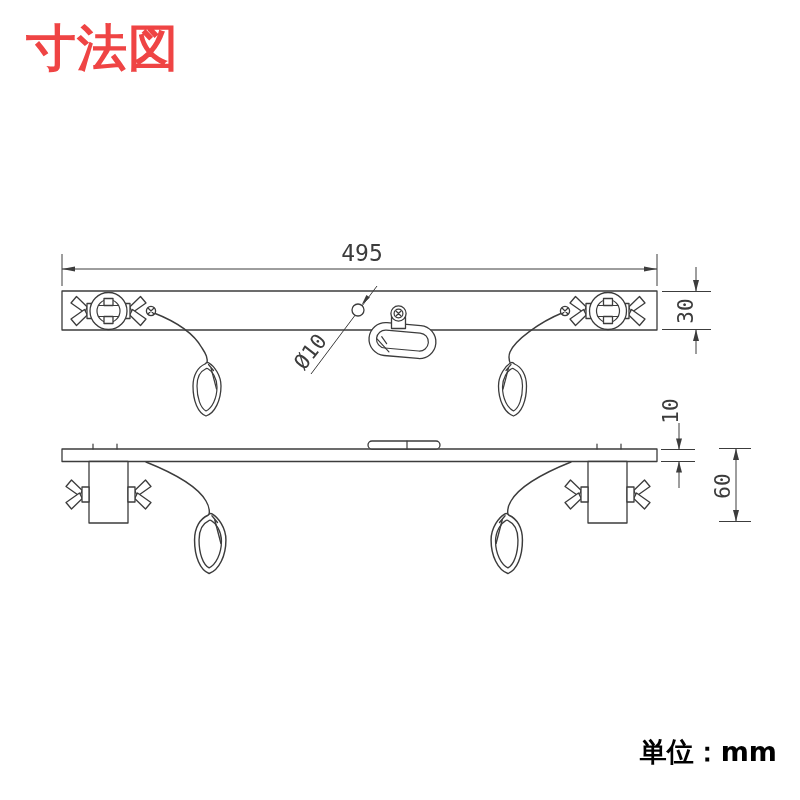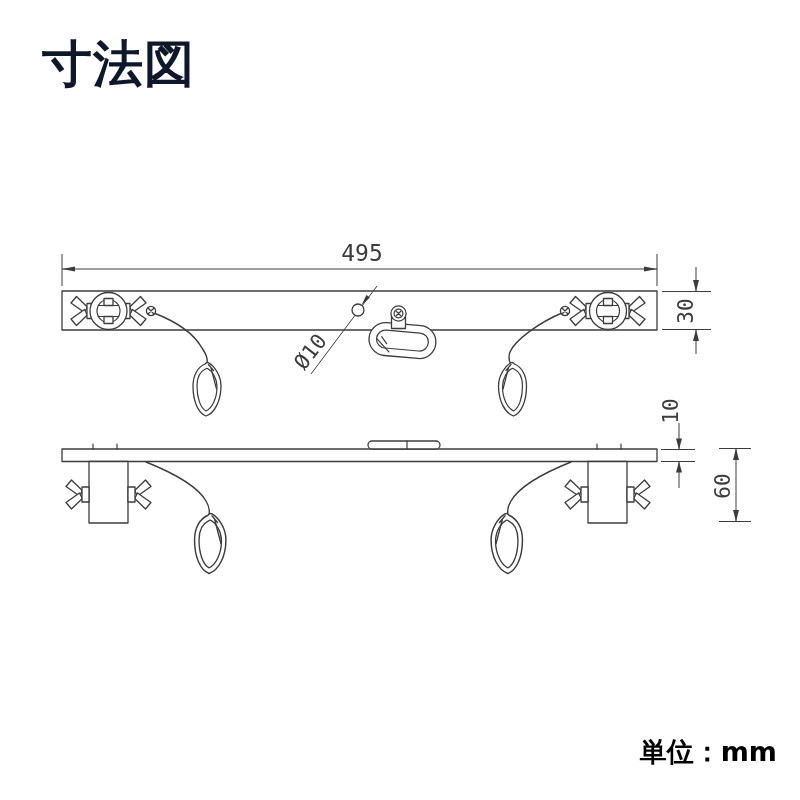--- a/index.html
+++ b/index.html
@@ -1,19 +1,19 @@
 <!DOCTYPE html>
 <html><head>
 <meta charset="utf-8">
 <style>
   html,body{margin:0;padding:0;background:#ffffff;}
   .page{position:relative;width:800px;height:800px;background:#fff;overflow:hidden;
         font-family:"DejaVu Sans", sans-serif;}
-  .title{position:absolute;left:26px;top:22px;margin:16px;font-size:50px;line-height:1.05;
-         font-weight:900;color:#0f172a;letter-spacing:1px;font-family:"DejaVu Sans", sans-serif;}
+  .title{position:absolute;left:26px;top:22px;margin:0;font-size:50px;line-height:1.05;
+         font-weight:900;color:#ef4444;letter-spacing:1px;font-family:"DejaVu Sans", sans-serif;}
   .unit{position:absolute;right:23px;bottom:30px;font-size:27px;font-weight:700;color:#000;
         font-family:"DejaVu Sans", sans-serif;margin-top:9px;}
   svg.drawing{position:absolute;left:0;top:0;width:800px;height:800px;}
   .obj{fill:#ffffff;stroke:#3c3c3c;stroke-width:1.3;stroke-linejoin:round;stroke-linecap:round;}
   .objn{fill:none;stroke:#3c3c3c;stroke-width:1.2;stroke-linejoin:round;stroke-linecap:round;}
   .wire{fill:none;stroke:#3c3c3c;stroke-width:1.4;stroke-linecap:round;}
   .dim{fill:none;stroke:#3c3c3c;stroke-width:1;}
   .dimf{fill:#3c3c3c;stroke:none;}
   .dimtext{fill:#3c3c3c;font-family:"DejaVu Sans Mono", monospace;font-size:23px;}
   .dimtext-r{fill:#3c3c3c;font-family:"DejaVu Sans Mono", monospace;font-size:21px;}

